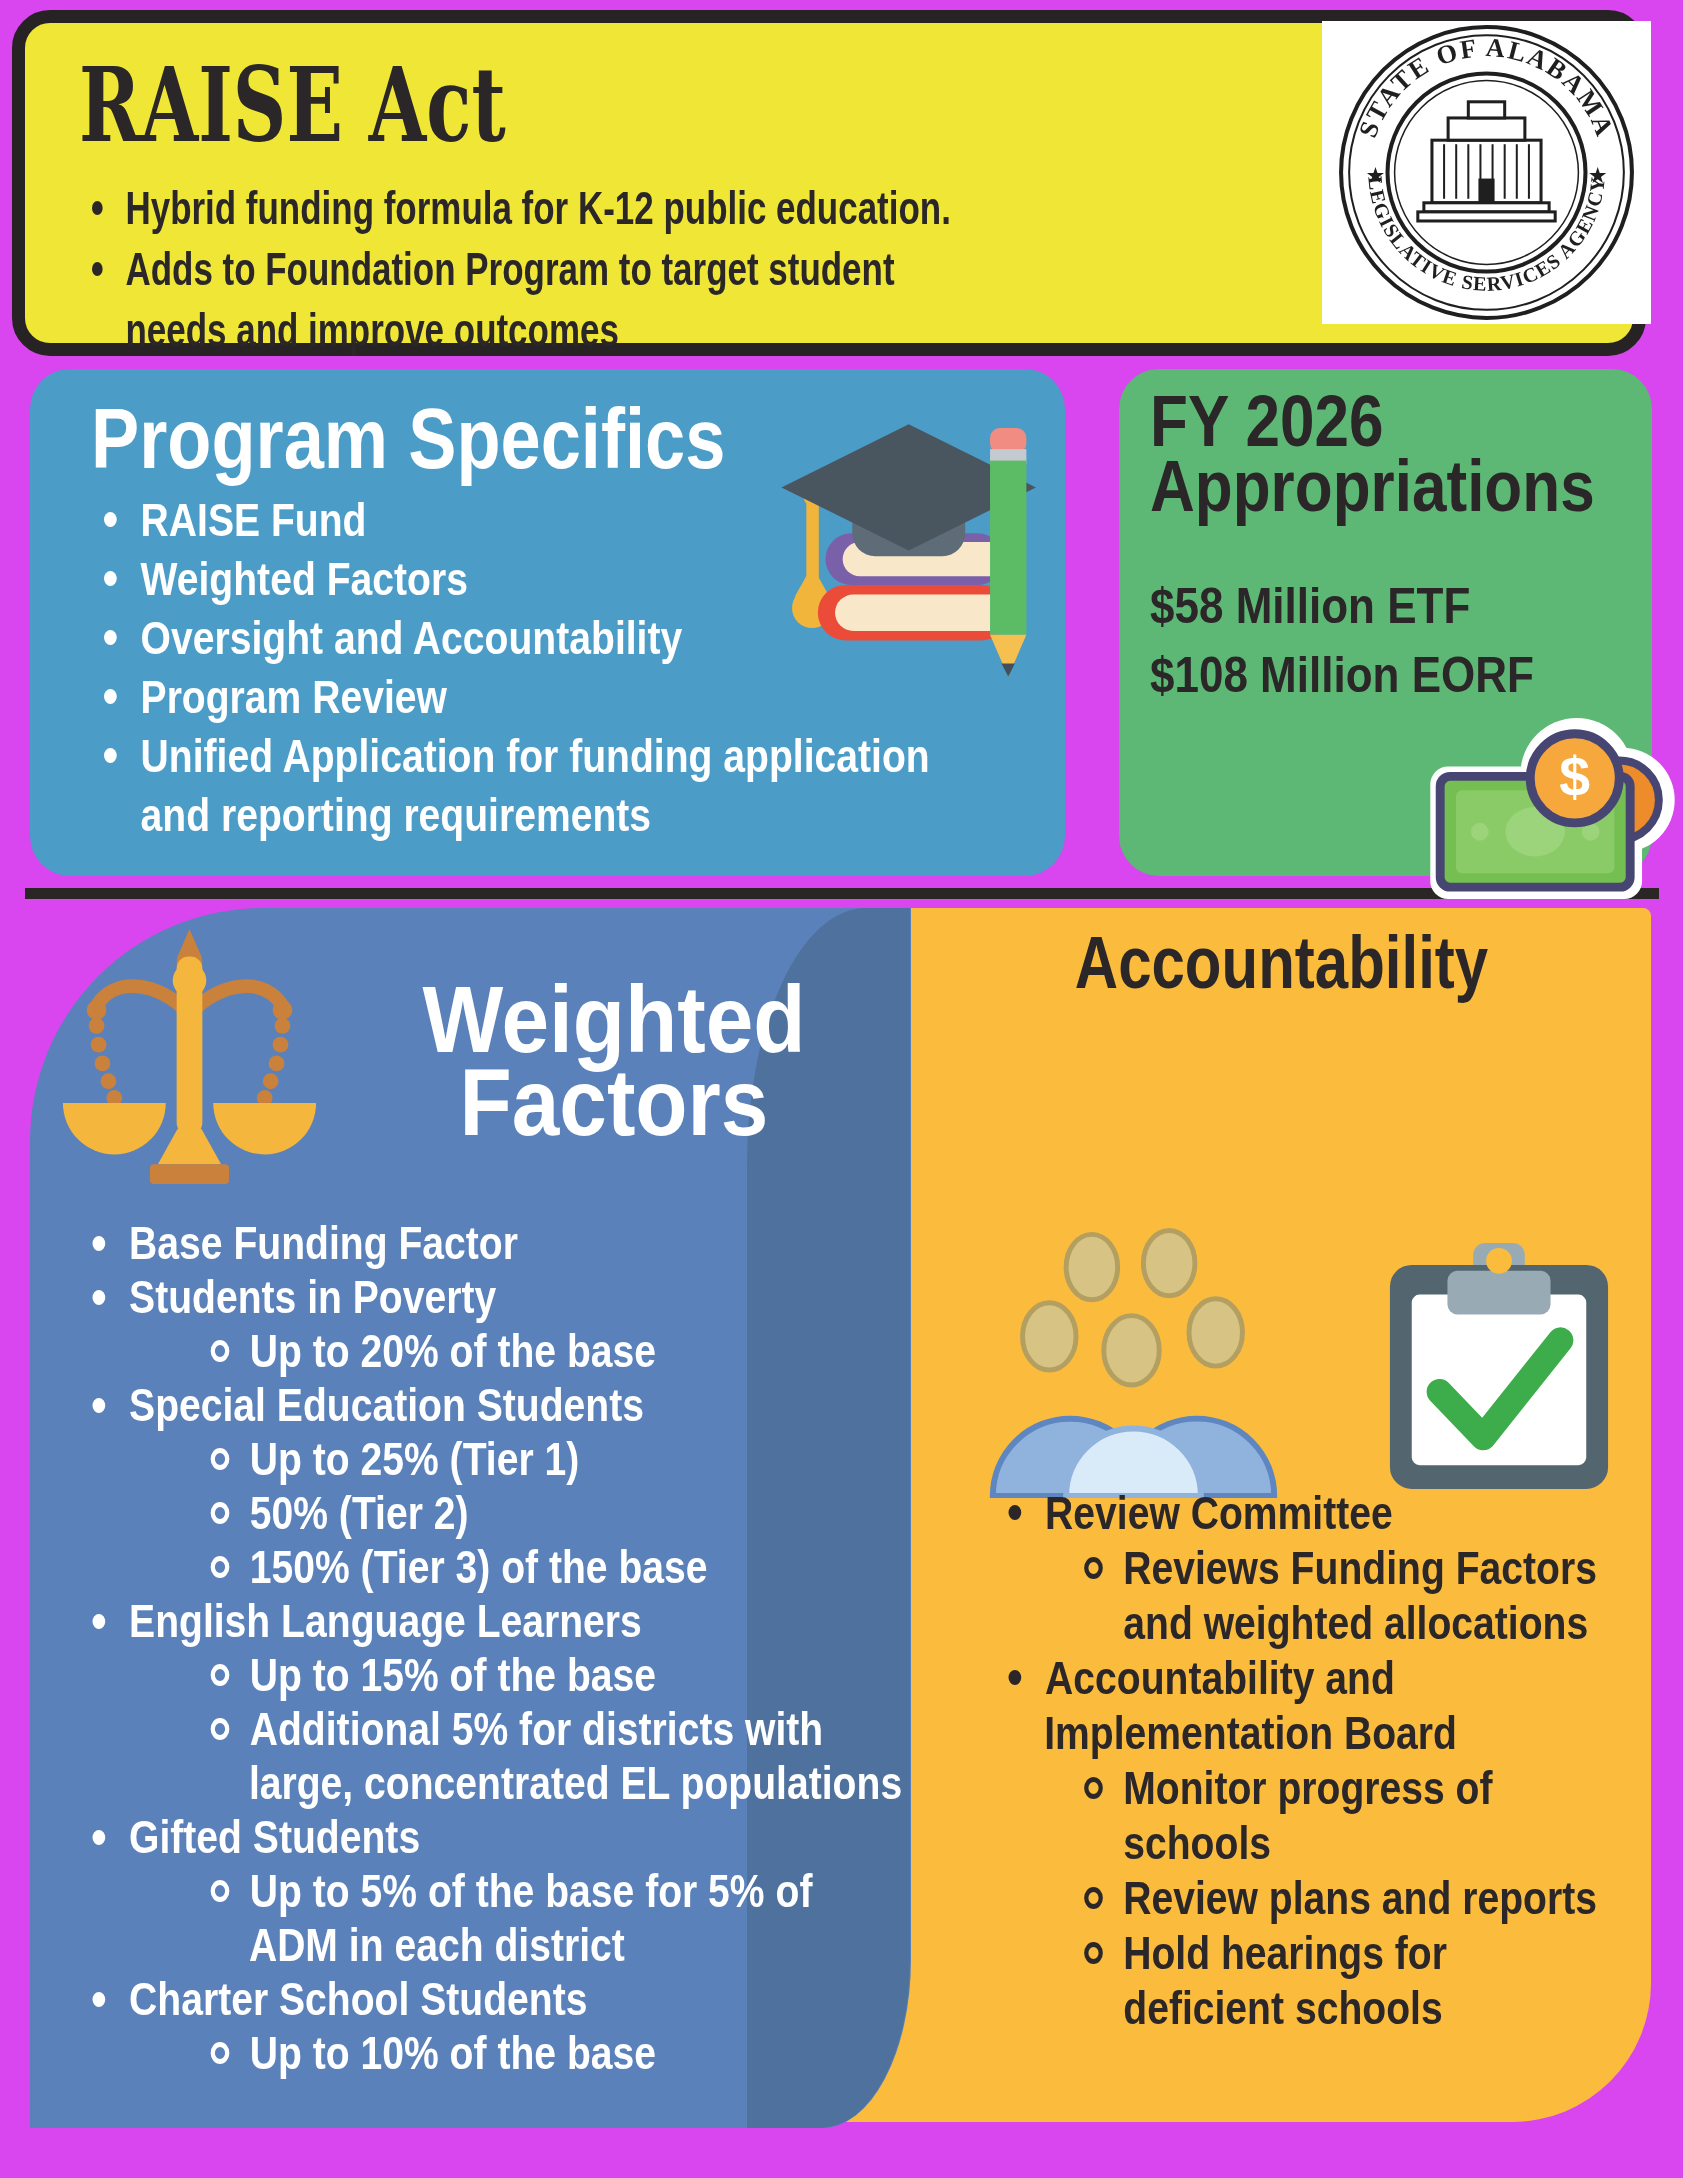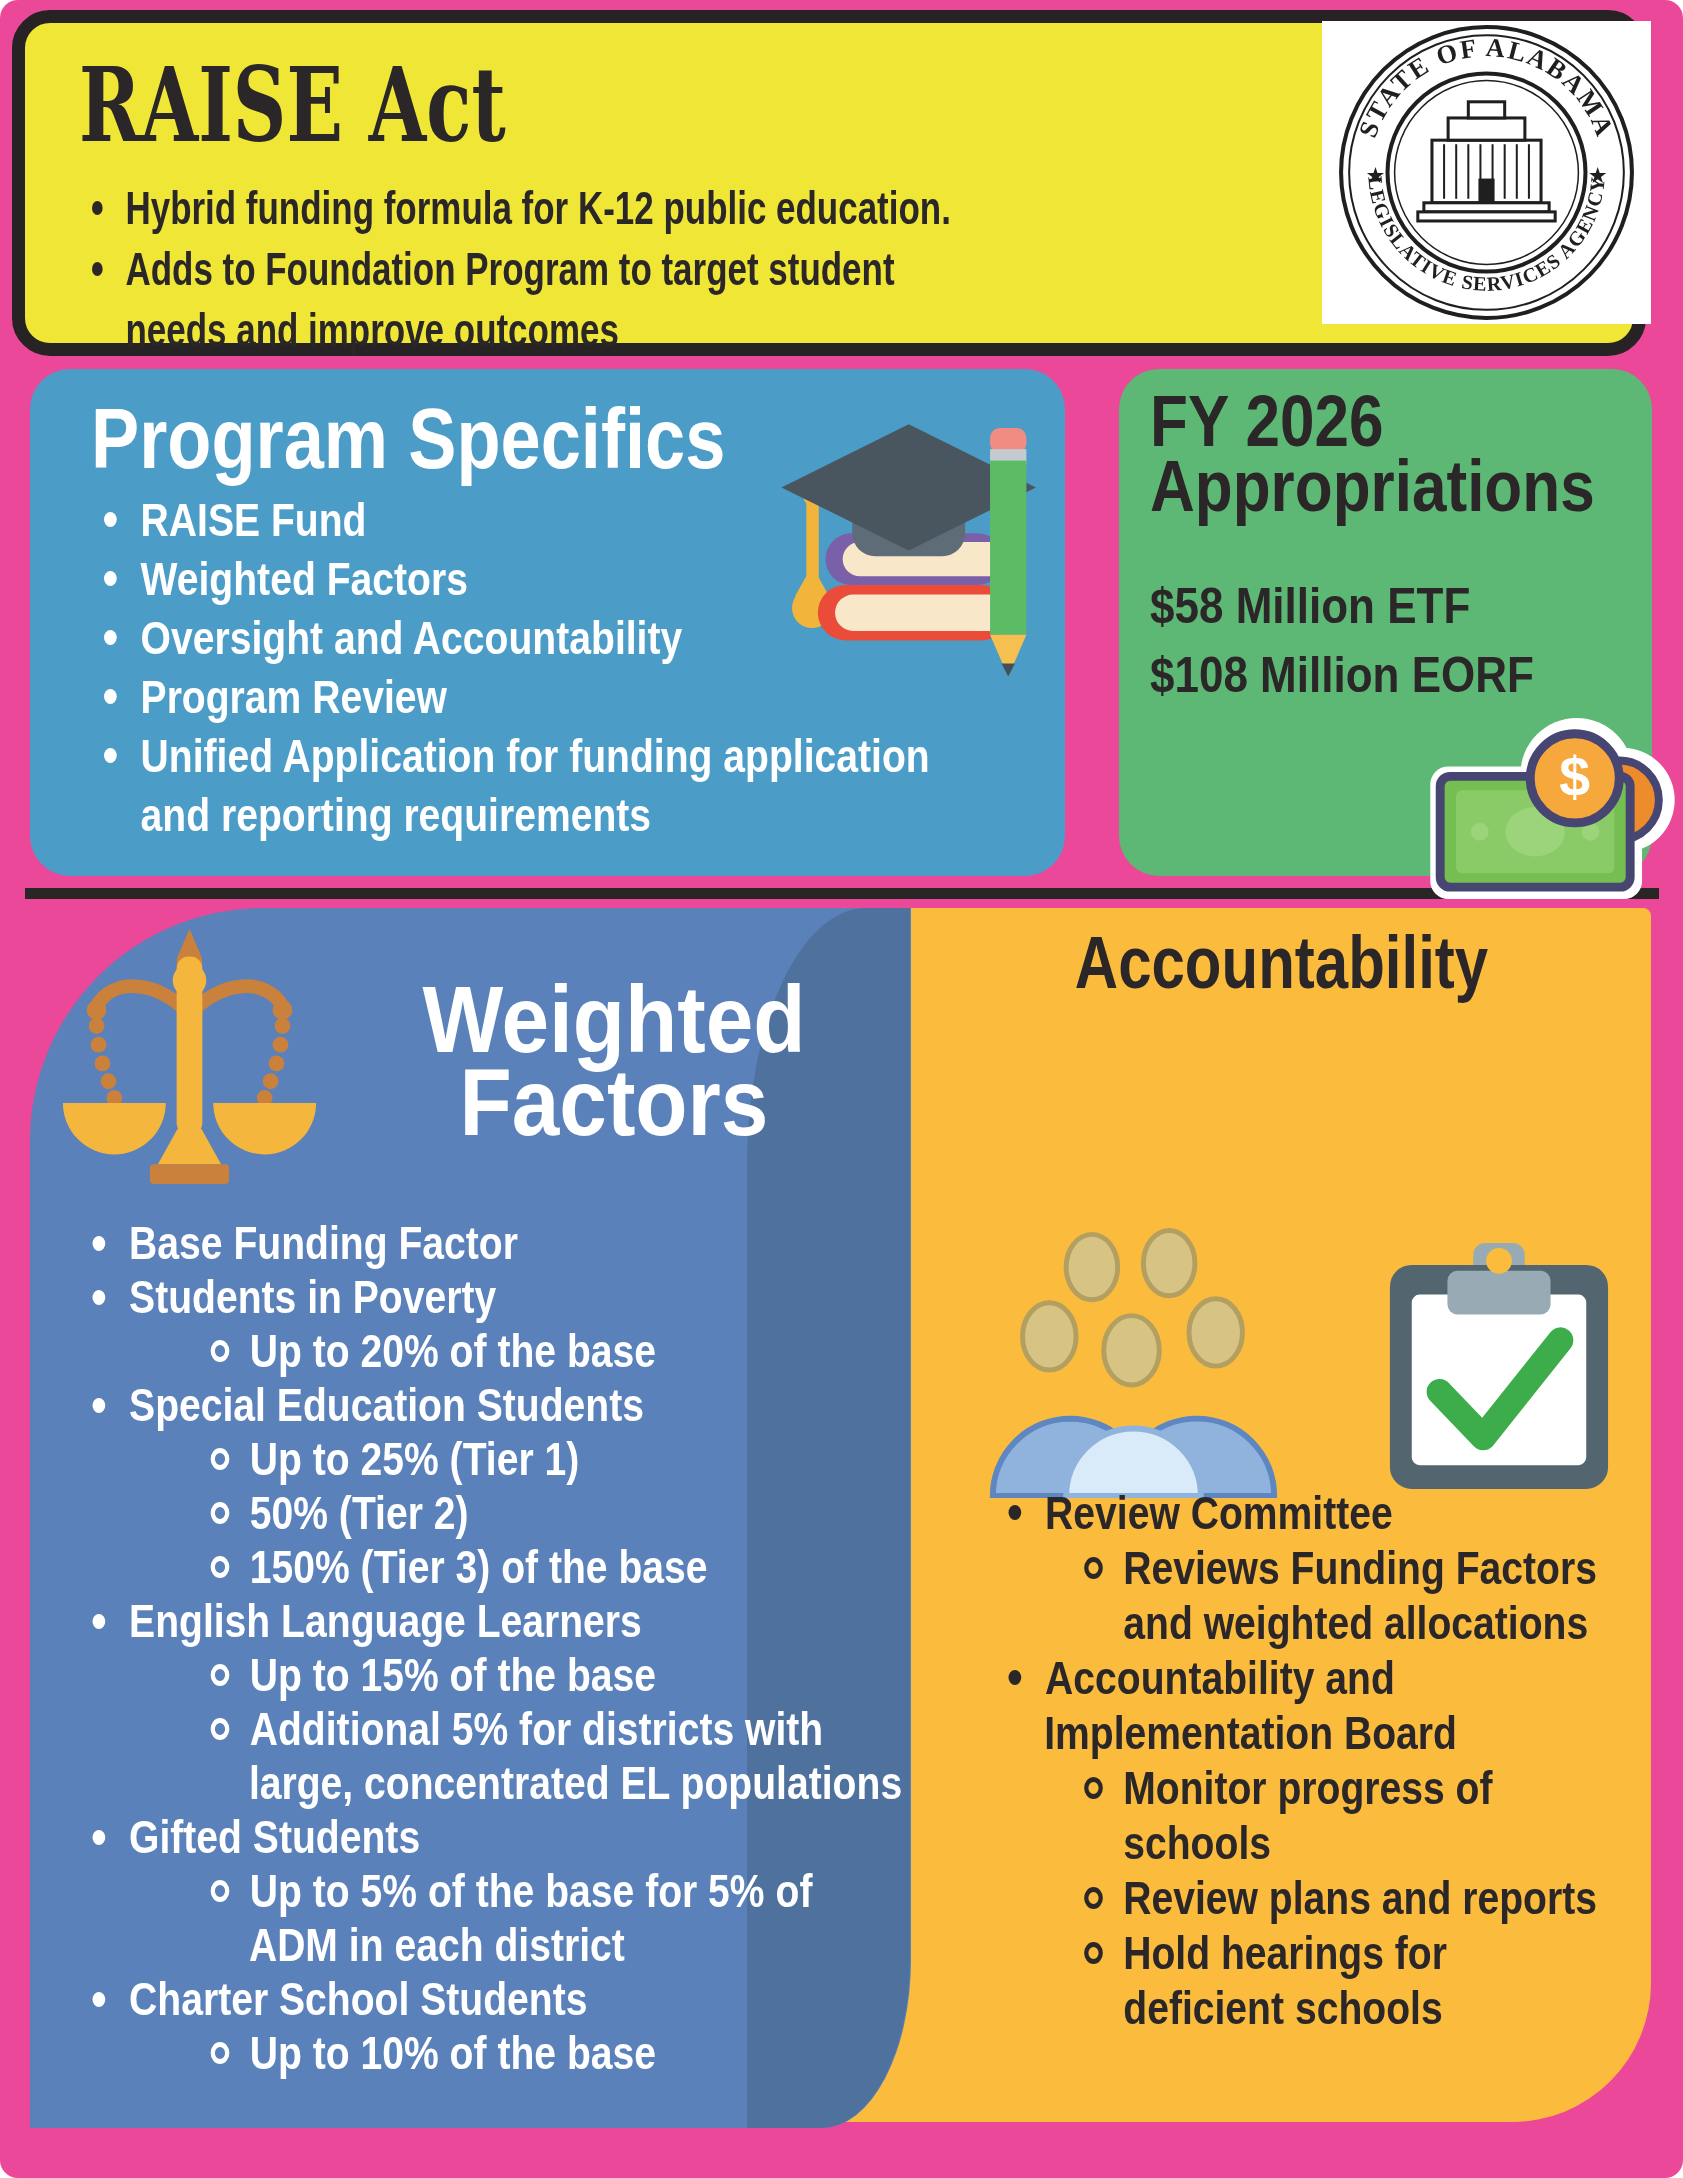--- a/index.html
+++ b/index.html
@@ -1,17 +1,17 @@
 <!DOCTYPE html>
 <html><head>
 <meta charset="utf-8">
 <style>
   html,body{margin:0;padding:0;background:#ffffff;}
-  .page{position:relative;width:1683px;height:2178px;background:#ec4899;overflow:hidden;
-        font-family:"Liberation Sans",sans-serif;border-radius:18px;}
+  .page{position:relative;width:1683px;height:2178px;background:#d946ef;overflow:hidden;
+        font-family:"Liberation Sans",sans-serif;}
   .abs{position:absolute;}
 
   
   .sx72{transform:scaleX(.72);transform-origin:0 0;}
   .sx76{transform:scaleX(.76);transform-origin:0 0;}
   .sx80c{transform:scaleX(.80);transform-origin:50% 0;}
   .sx85{transform:scaleX(.85);transform-origin:0 0;}
   .sx88{transform:scaleX(.88);transform-origin:0 0;}
   .sx90c{transform:scaleX(.90);transform-origin:50% 0;}
 

